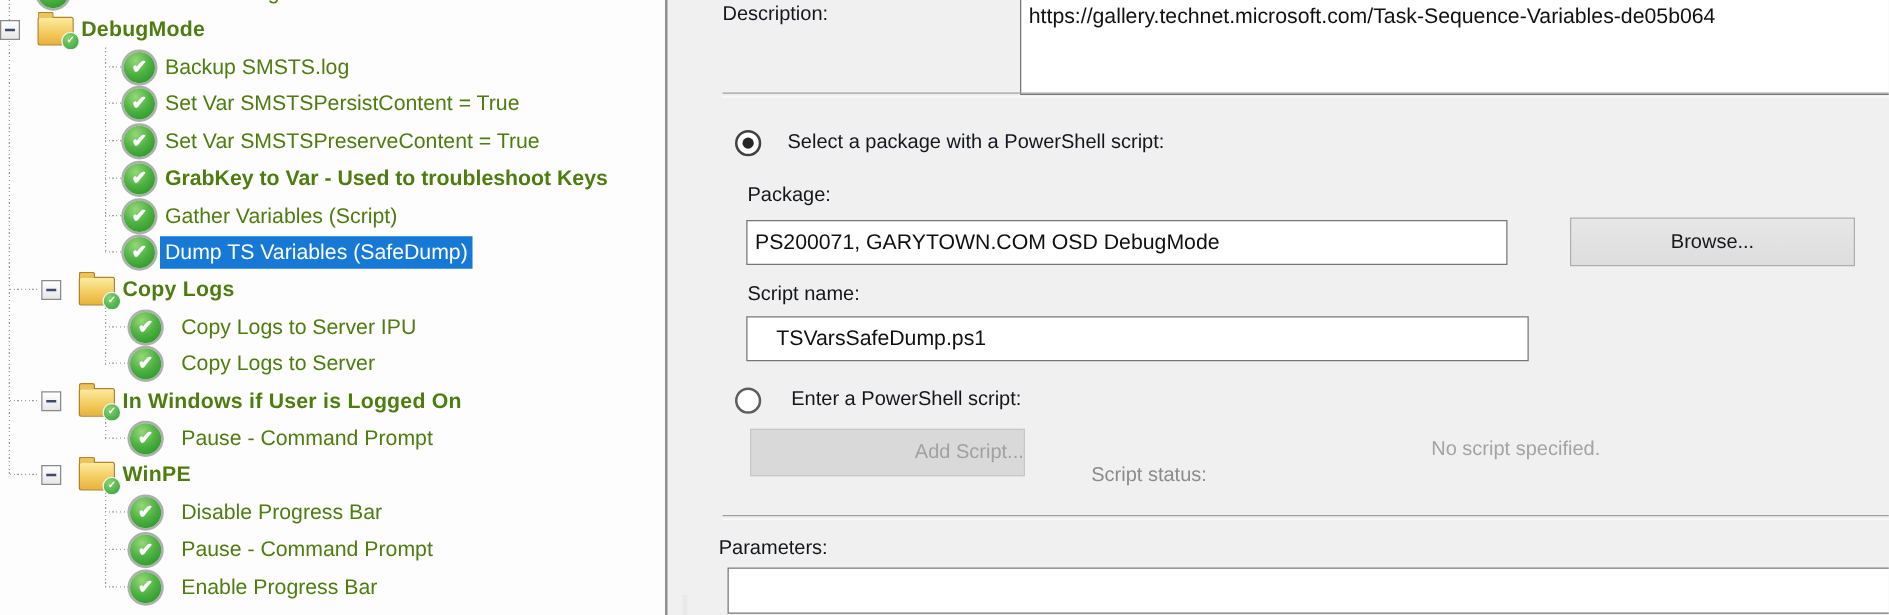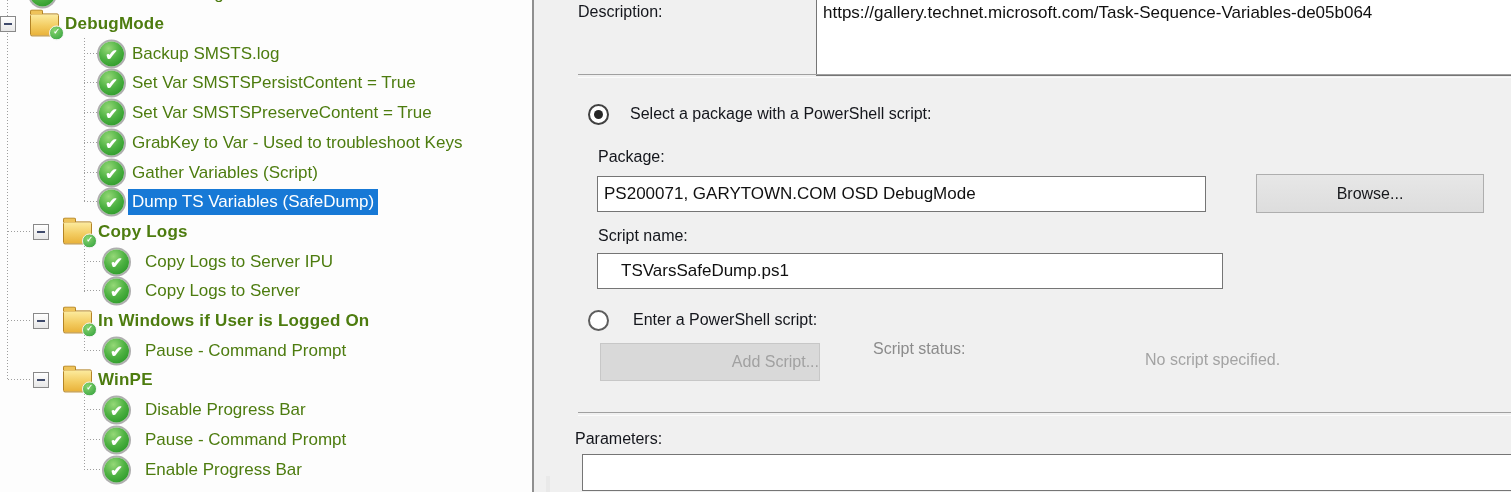--- a/index.html
+++ b/index.html
@@ -116,21 +116,21 @@
       <div class="tree-label" style="left: 132px;">Set Var SMSTSPersistContent = True</div>
     </div>
     <div class="tree-row" style="top: 98.1px;">
       <div class="hdots" style="left: 84px; top: 14px; width: 13px;"></div>
       <div class="step-icon" style="left: 99px;">✔</div>
       <div class="tree-label" style="left: 132px;">Set Var SMSTSPreserveContent = True</div>
     </div>
     <div class="tree-row" style="top: 127.8px;">
       <div class="hdots" style="left: 84px; top: 14px; width: 13px;"></div>
       <div class="step-icon" style="left: 99px;">✔</div>
-      <div class="tree-label" style="left: 132px;">GrabKey to Var - Used to troubleshoot Keys</div>
+      <div class="tree-label" style="left: 132px; font-weight: bold;">GrabKey to Var - Used to troubleshoot Keys</div>
     </div>
     <div class="tree-row" style="top: 157.5px;">
       <div class="hdots" style="left: 84px; top: 14px; width: 13px;"></div>
       <div class="step-icon" style="left: 99px;">✔</div>
       <div class="tree-label" style="left: 132px;">Gather Variables (Script)</div>
     </div>
     <div class="tree-row" style="top: 187.2px;">
       <div class="hdots" style="left: 84px; top: 14px; width: 13px;"></div>
       <div class="step-icon" style="left: 99px;">✔</div>
       <div class="tree-label selected" style="left: 132px;">Dump TS Variables (SafeDump)</div>
@@ -207,20 +207,20 @@
   <div class="textbox" style="left:61px;top:176px;width:601px;height:34px;line-height:34px;padding-left:6px;">PS200071, GARYTOWN.COM OSD DebugMode</div>
   <div class="btn" style="left:720px;top:174px;width:226px;height:37px;line-height:37px;">Browse...</div>
 
   <div class="lbl" style="left:62px;top:227px;">Script name:</div>
   <div class="textbox" style="left:61px;top:253px;width:601px;height:34px;line-height:34px;padding-left:23px;">TSVarsSafeDump.ps1</div>
 
   <div class="radio unchecked" style="left:52px;top:310px;"></div>
   <div class="lbl" style="left:97px;top:311px;">Enter a PowerShell script:</div>
 
   <div class="btn-disabled" style="left:64px;top:343px;width:218px;height:36px;line-height:36px;">Add Script...</div>
-  <div class="lbl-gray" style="left:337px;top:340px;">Script status:</div>
+  <div class="lbl-gray" style="left:337px;top:372px;">Script status:</div>
   <div class="lbl-gray" style="left:609px;top:351px;color:#a3a3a3;">No script specified.</div>
 
   <div class="sep" style="left:42px;top:412px;width:940px;"></div>
 
   <div class="lbl" style="left:39px;top:430px;">Parameters:</div>
   <div class="textbox" style="left:46px;top:454px;width:940px;height:35px;line-height:35px;padding-left:6px;"></div>
 </div>
 
 </body></html>

